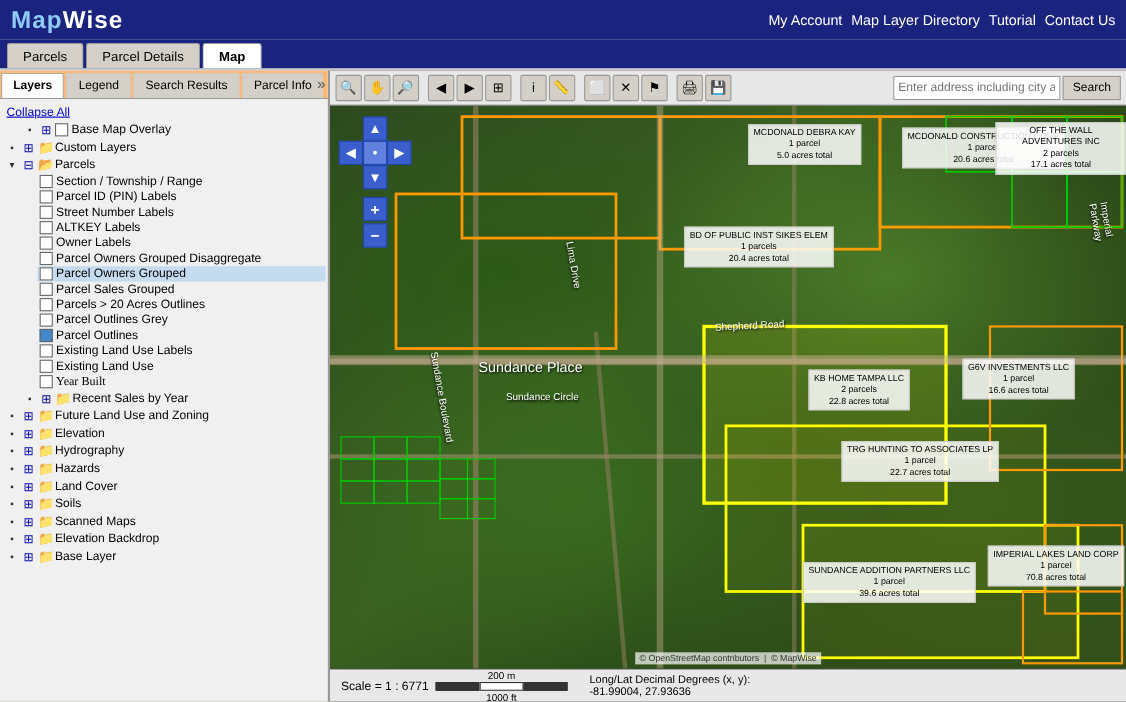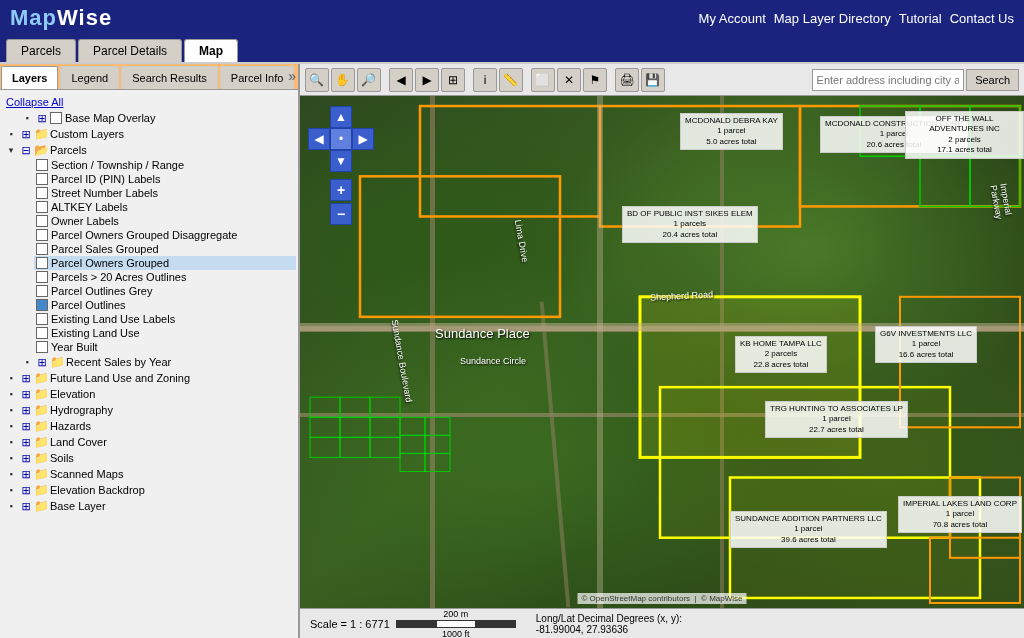--- a/index.html
+++ b/index.html
@@ -396,27 +396,27 @@
         <span style="margin-left:3px;">ALTKEY Labels</span>
       </div>
       <div class="tree-item indent2">
         <span class="checkbox-icon"></span>
         <span style="margin-left:3px;">Owner Labels</span>
       </div>
       <div class="tree-item indent2">
         <span class="checkbox-icon"></span>
         <span style="margin-left:3px;">Parcel Owners Grouped Disaggregate</span>
       </div>
+      <div class="tree-item indent2 selected">
+        <span class="checkbox-icon"></span>
+        <span style="margin-left:3px;">Parcel Owners Grouped</span>
+      </div>
       <div class="tree-item indent2">
         <span class="checkbox-icon"></span>
         <span style="margin-left:3px;">Parcel Sales Grouped</span>
-      </div>
-      <div class="tree-item indent2 selected">
-        <span class="checkbox-icon"></span>
-        <span style="margin-left:3px;">Parcel Owners Grouped</span>
       </div>
       <div class="tree-item indent2">
         <span class="checkbox-icon"></span>
         <span style="margin-left:3px;">Parcels &gt; 20 Acres Outlines</span>
       </div>
       <div class="tree-item indent2">
         <span class="checkbox-icon"></span>
         <span style="margin-left:3px;">Parcel Outlines Grey</span>
       </div>
       <div class="tree-item indent2">
@@ -426,21 +426,21 @@
       <div class="tree-item indent2">
         <span class="checkbox-icon"></span>
         <span style="margin-left:3px;">Existing Land Use Labels</span>
       </div>
       <div class="tree-item indent2">
         <span class="checkbox-icon"></span>
         <span style="margin-left:3px;">Existing Land Use</span>
       </div>
       <div class="tree-item indent2">
         <span class="checkbox-icon"></span>
-        <span style="margin-left:3px;">Year Built</span>
+        <span style="margin-left:3px;font-family:Liberation Serif, serif;">Year Built</span>
       </div>
 
       <div class="tree-item indent1">
         <span class="expand-btn">▪</span>
         <span class="tree-icon" style="color:#00a;font-size:11px;">⊞</span>
         <span class="tree-icon folder-icon">📁</span>
         <span>Recent Sales by Year</span>
       </div>
 
       <div class="tree-item">

